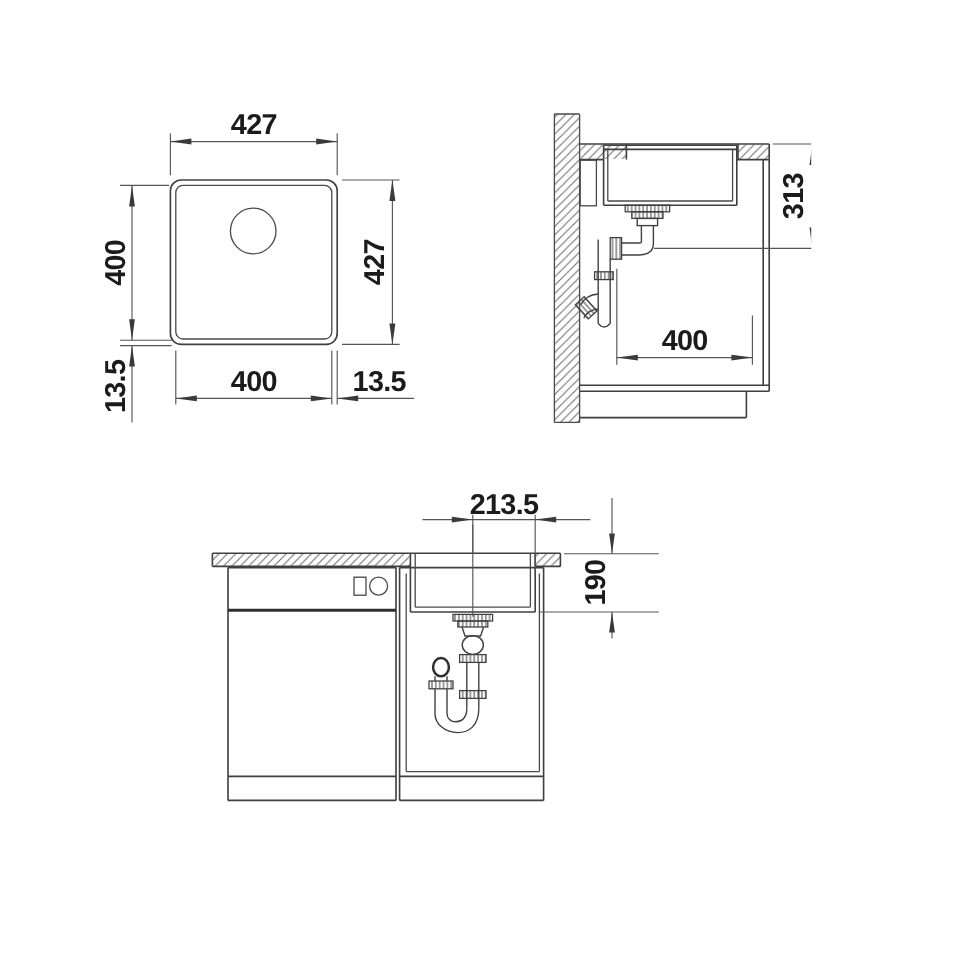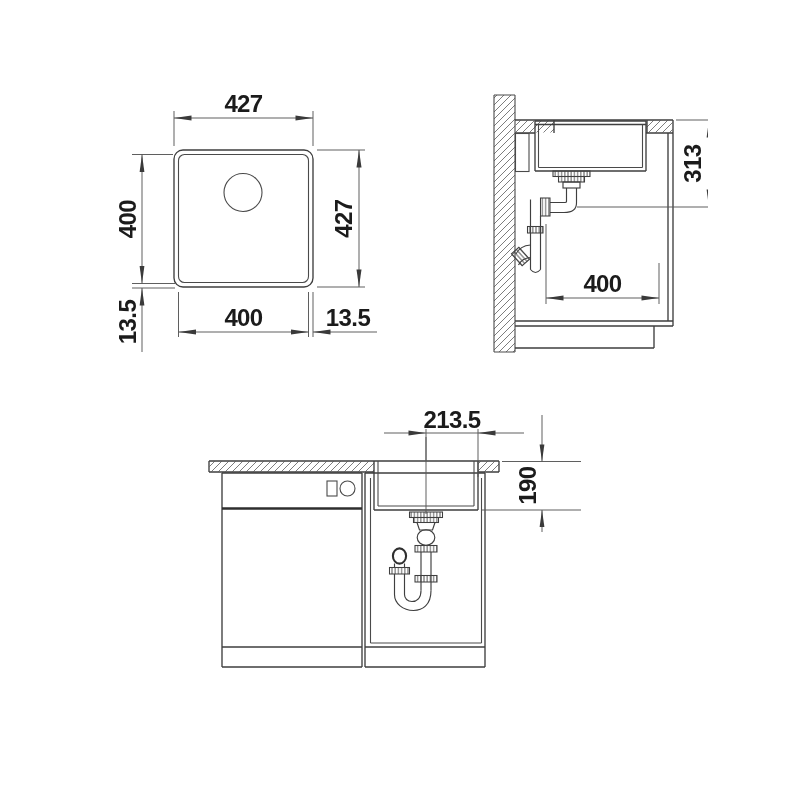--- a/index.html
+++ b/index.html
@@ -1,17 +1,17 @@
 <!DOCTYPE html>
 <html><head>
 <meta charset="utf-8">
 <style>
   html,body{margin:0;padding:0;background:#fff;}
   .page{position:relative;width:676px;height:800px;background:#ffffff;overflow:hidden;
-        font-family:"Liberation Sans",sans-serif;padding-left:32px;}
+        font-family:"Liberation Sans",sans-serif;}
   svg{display:block;}
   .ol   {stroke:#3f3f3f;stroke-width:1.35;fill:none;stroke-linecap:butt;}
   .ol2  {stroke:#4a4a4a;stroke-width:1.1;fill:none;}
   .bold {stroke:#2e2e2e;stroke-width:2.4;fill:none;}
   .dim  {stroke:#565656;stroke-width:0.95;fill:none;}
   .arr  {fill:#3a3a3a;stroke:none;}
   .hatchA{fill:url(#hw);stroke:none;}
   .nut  {fill:url(#hn);stroke:#3f3f3f;stroke-width:1.05;}
   .pipe {stroke:#3f3f3f;stroke-width:1.15;fill:none;}
   .ring2{stroke:#2f2f2f;stroke-width:2.1;fill:none;}

